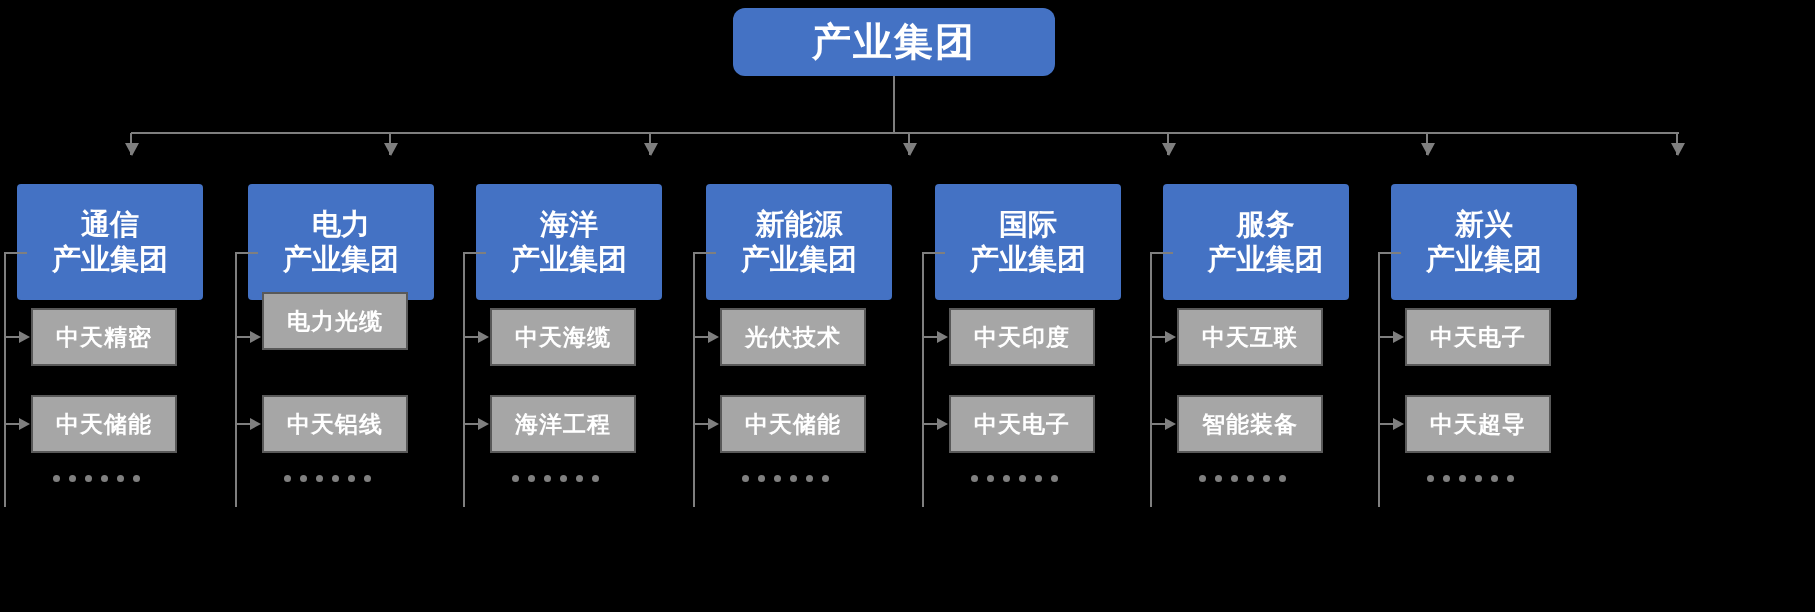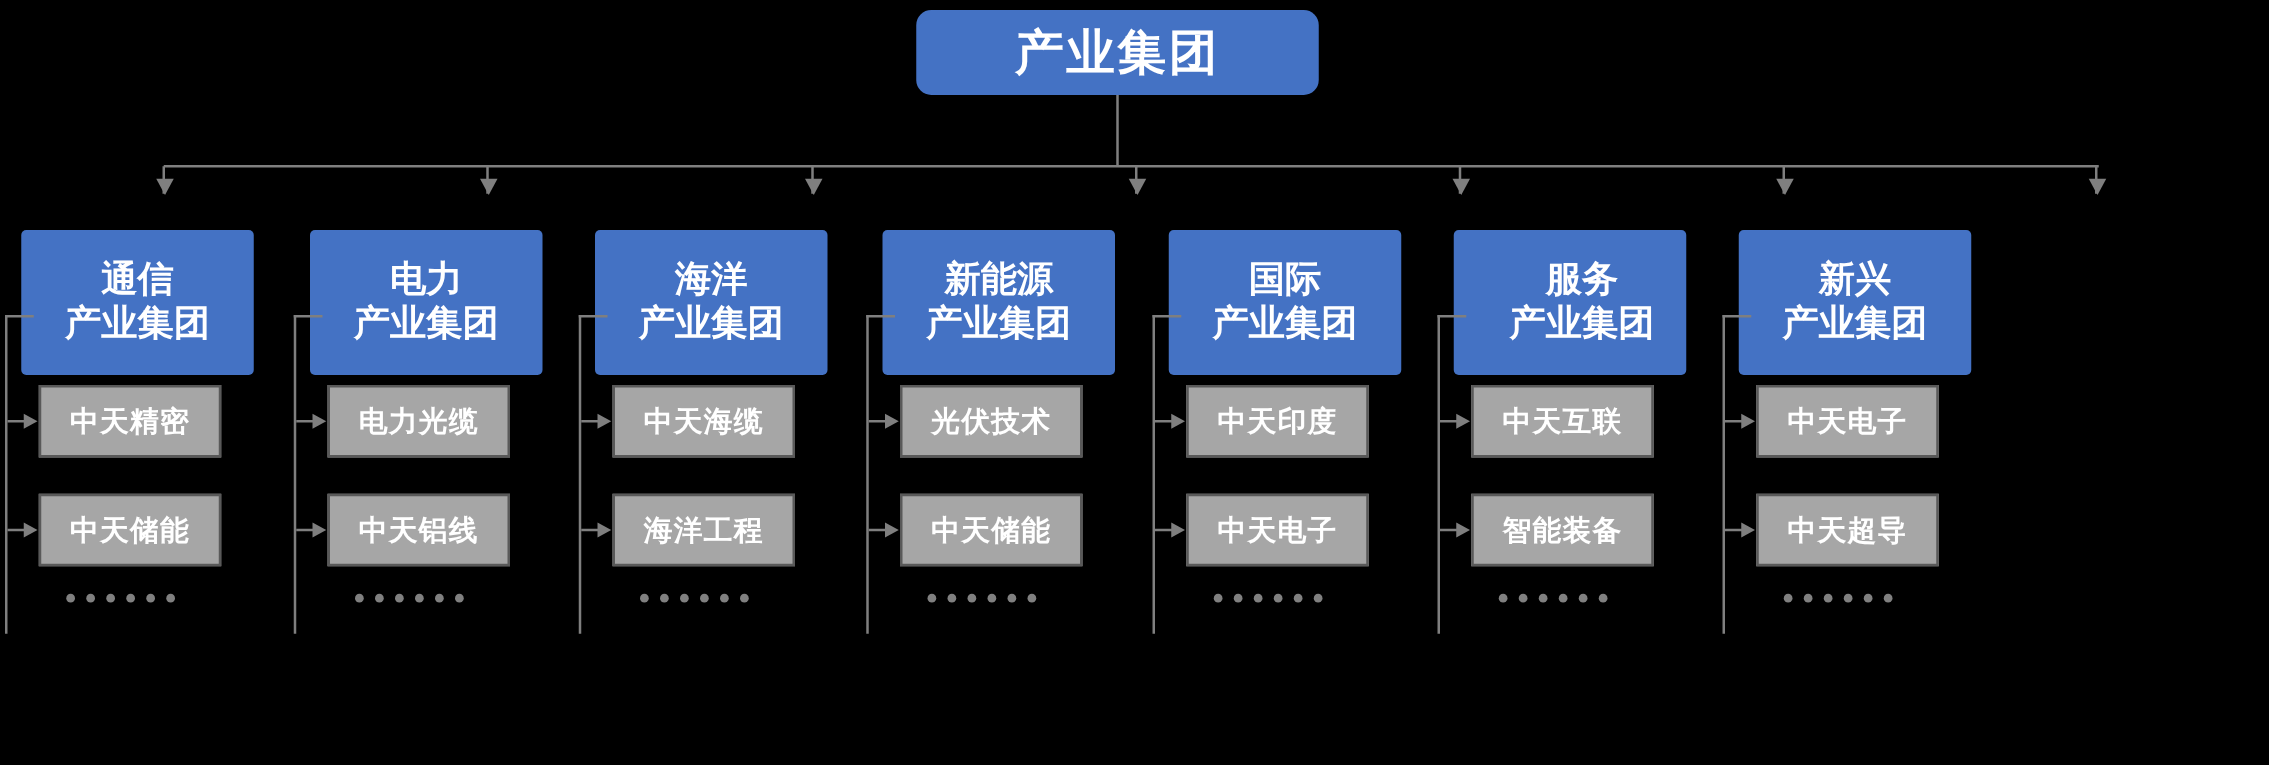--- a/index.html
+++ b/index.html
@@ -167,21 +167,21 @@
       <div class="drop" style="left: 389px;"></div>
       <div class="arrow-down" style="left: 390px;"></div>
       <div class="div-node" style="left: 248px; width: 186px;">
         <span class="l1">电力</span>
         <span class="l2">产业集团</span>
       </div>
       <div class="rail-top" style="left: 235px; top: 252px; width: 23px;"></div>
       <div class="rail" style="left: 235px; top: 252px; height: 255px;"></div>
       <div class="connector-h" style="left: 237px; top: 336px; width: 14px;"></div>
       <div class="arrow-right" style="left: 250px; top: 331px;"></div>
-      <div class="sub-node" style="left: 262px; top: 308px; font-family: Liberation Mono, monospace;">电力光缆</div>
+      <div class="sub-node" style="left: 262px; top: 292px; font-family: Liberation Mono, monospace;">电力光缆</div>
       <div class="connector-h" style="left: 237px; top: 423px; width: 14px;"></div>
       <div class="arrow-right" style="left: 250px; top: 418px;"></div>
       <div class="sub-node" style="left: 262px; top: 395px;">中天铝线</div>
       <div class="dots" style="left: 284px; top: 475px;">
         <span></span>
         <span></span>
         <span></span>
         <span></span>
         <span></span>
         <span></span>

